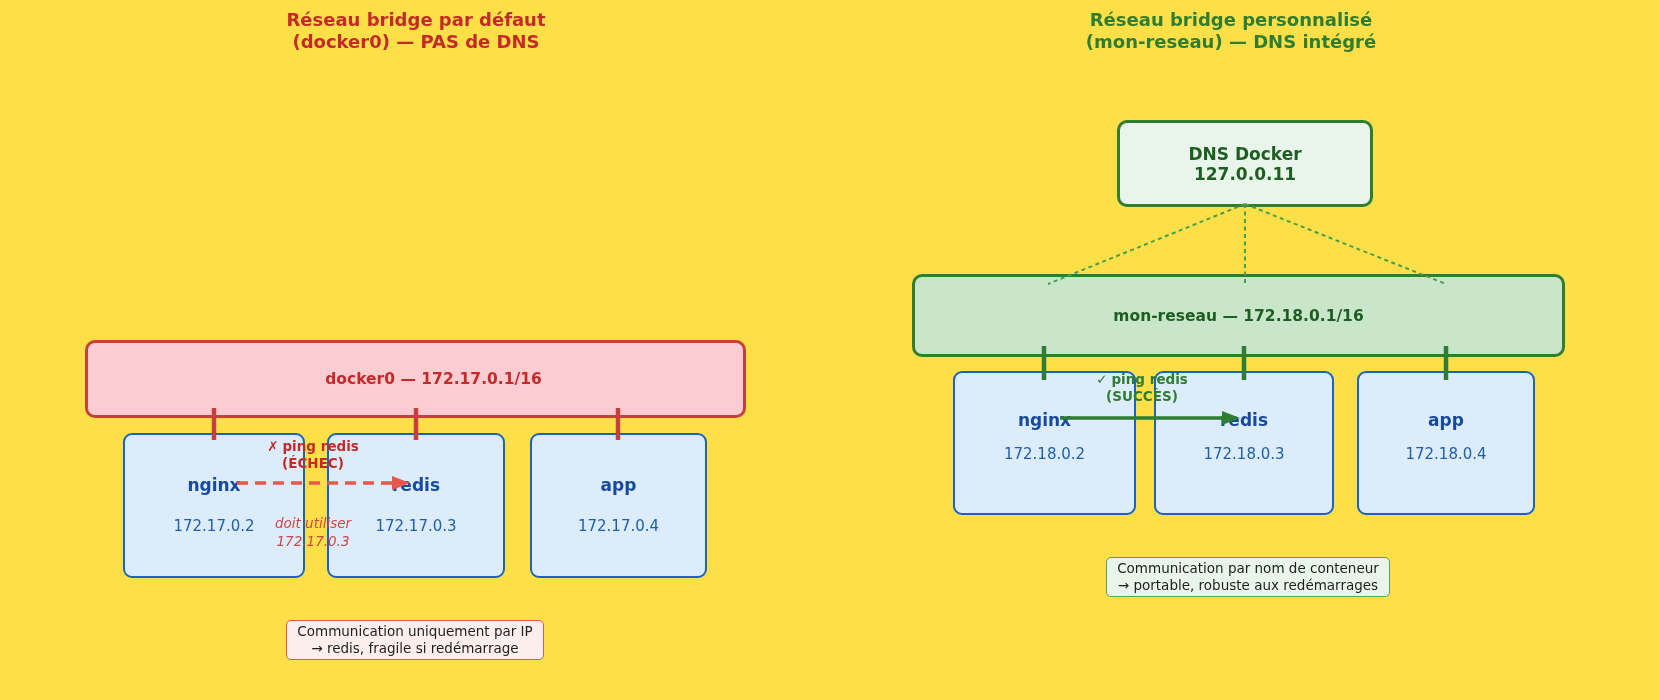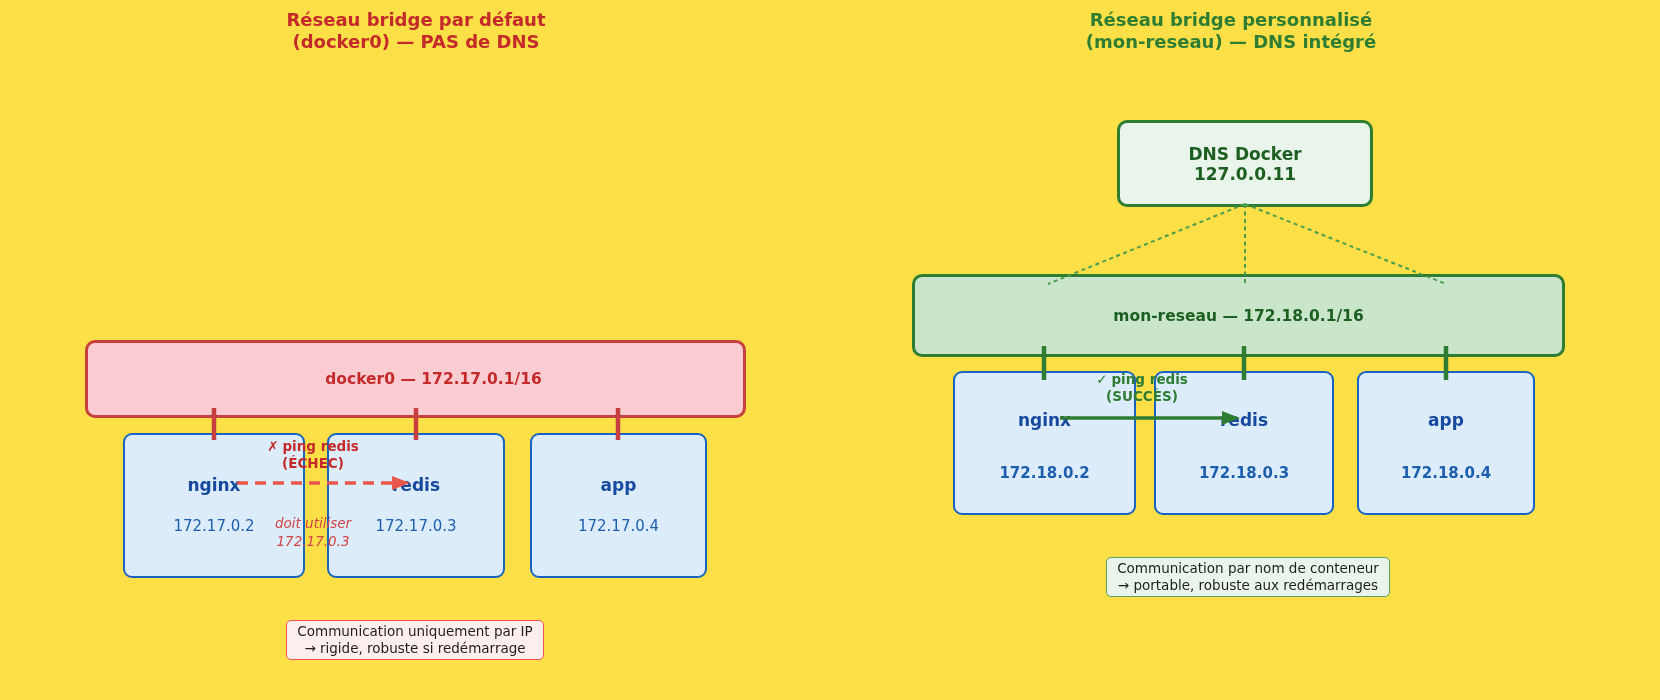--- a/index.html
+++ b/index.html
@@ -33,21 +33,21 @@
   }
   .cbox{
     position:absolute;box-sizing:border-box;background:var(--blue-fill);
     border:2.5px solid var(--blue-border);border-radius:9px;
   }
   .cname{position:absolute;left:0;width:100%;text-align:center;font-weight:bold;font-size:17px;color:var(--blue-text);}
   .cip{position:absolute;left:0;width:100%;text-align:center;font-size:15px;color:var(--blue-ip);}
   .cbox.lft .cname{top:40px;}
   .cbox.lft .cip{top:82px;}
   .cbox.rgt .cname{top:37px;}
-  .cbox.rgt .cip{top:91px;font-weight:bold;}
+  .cbox.rgt .cip{top:72px;}
   .ping-label{position:absolute;width:200px;text-align:center;font-weight:bold;font-size:13.5px;line-height:17px;z-index:12;}
   .ping-label.red{color:var(--red-dark);}
   .ping-label.green{color:var(--green-dark);}
   .ping-label .icon{margin-right:4px;}
   .annotation{
     position:absolute;left:233px;top:514px;width:160px;text-align:center;
     font-style:italic;font-size:13.5px;line-height:18px;color:#d04545;z-index:12;
   }
   .note{
     position:absolute;box-sizing:border-box;text-align:center;font-size:13.5px;line-height:17px;
@@ -127,21 +127,21 @@
     <div>(SUCCÈS)</div>
   </div>
 
   <div class="annotation">
     <div>doit utiliser</div>
     <div>172.17.0.3</div>
   </div>
 
   <div class="note red">
     <div>Communication uniquement par IP</div>
-    <div>→ rigide, robuste si redémarrage</div>
+    <div>→ redis, fragile si redémarrage</div>
   </div>
   <div class="note green">
     <div>Communication par nom de conteneur</div>
     <div>→ portable, robuste aux redémarrages</div>
   </div>
 
   <svg class="overlay" viewBox="0 0 1660 700">
 
     <line class="tick-red" x1="214" y1="408" x2="214" y2="440"></line>
     <line class="tick-red" x1="416" y1="408" x2="416" y2="440"></line>

